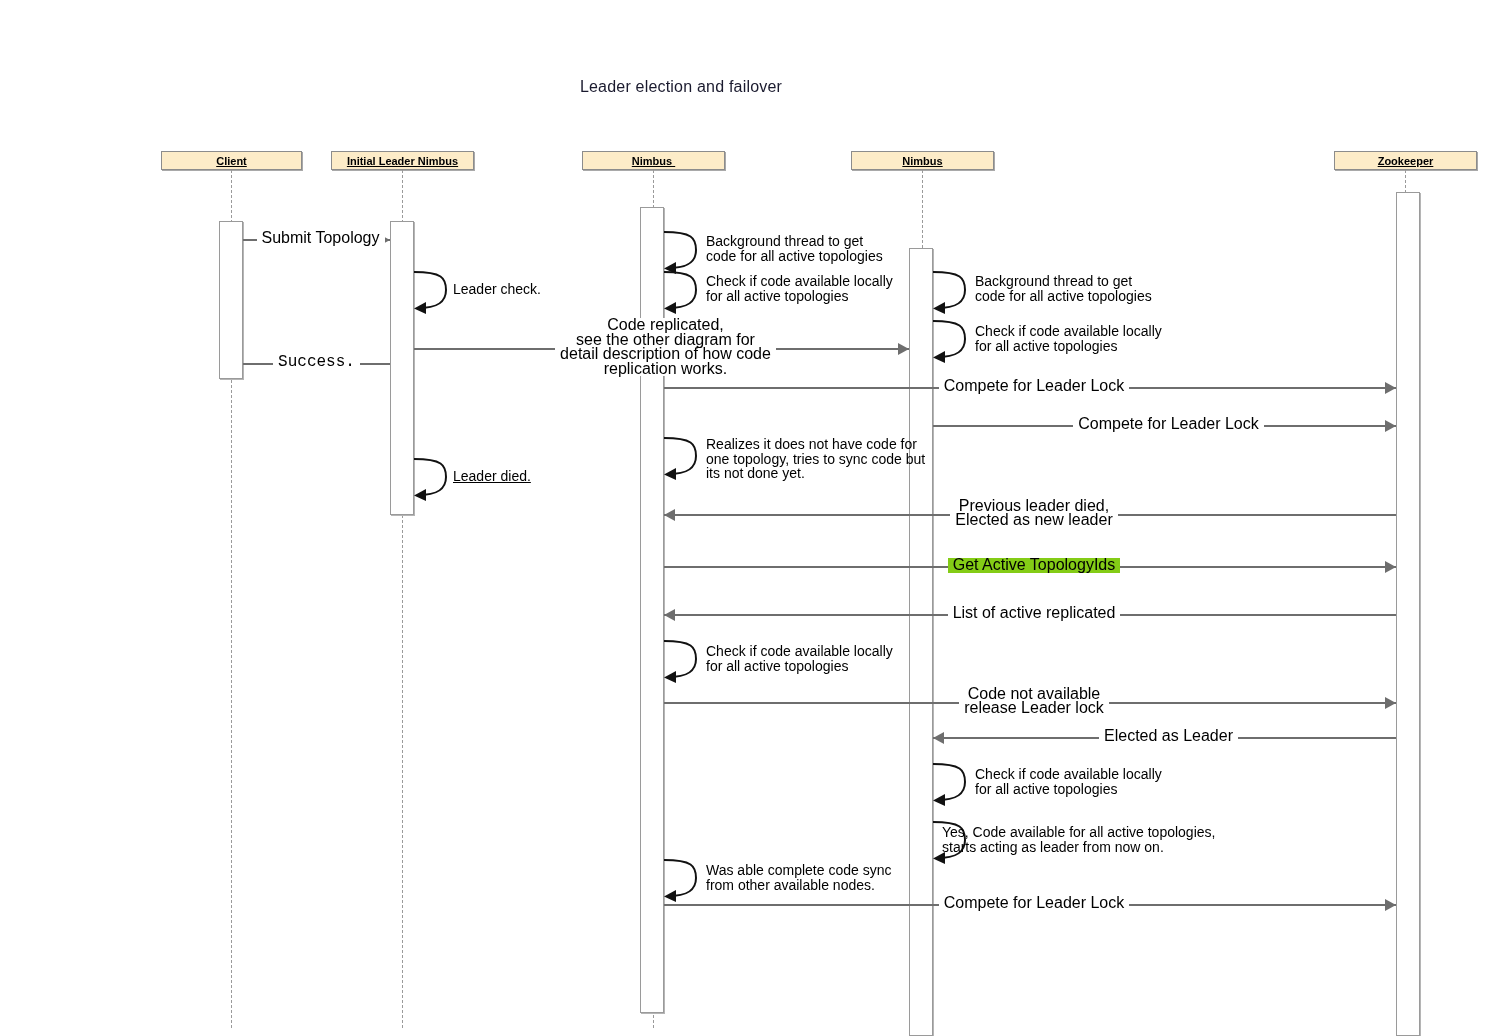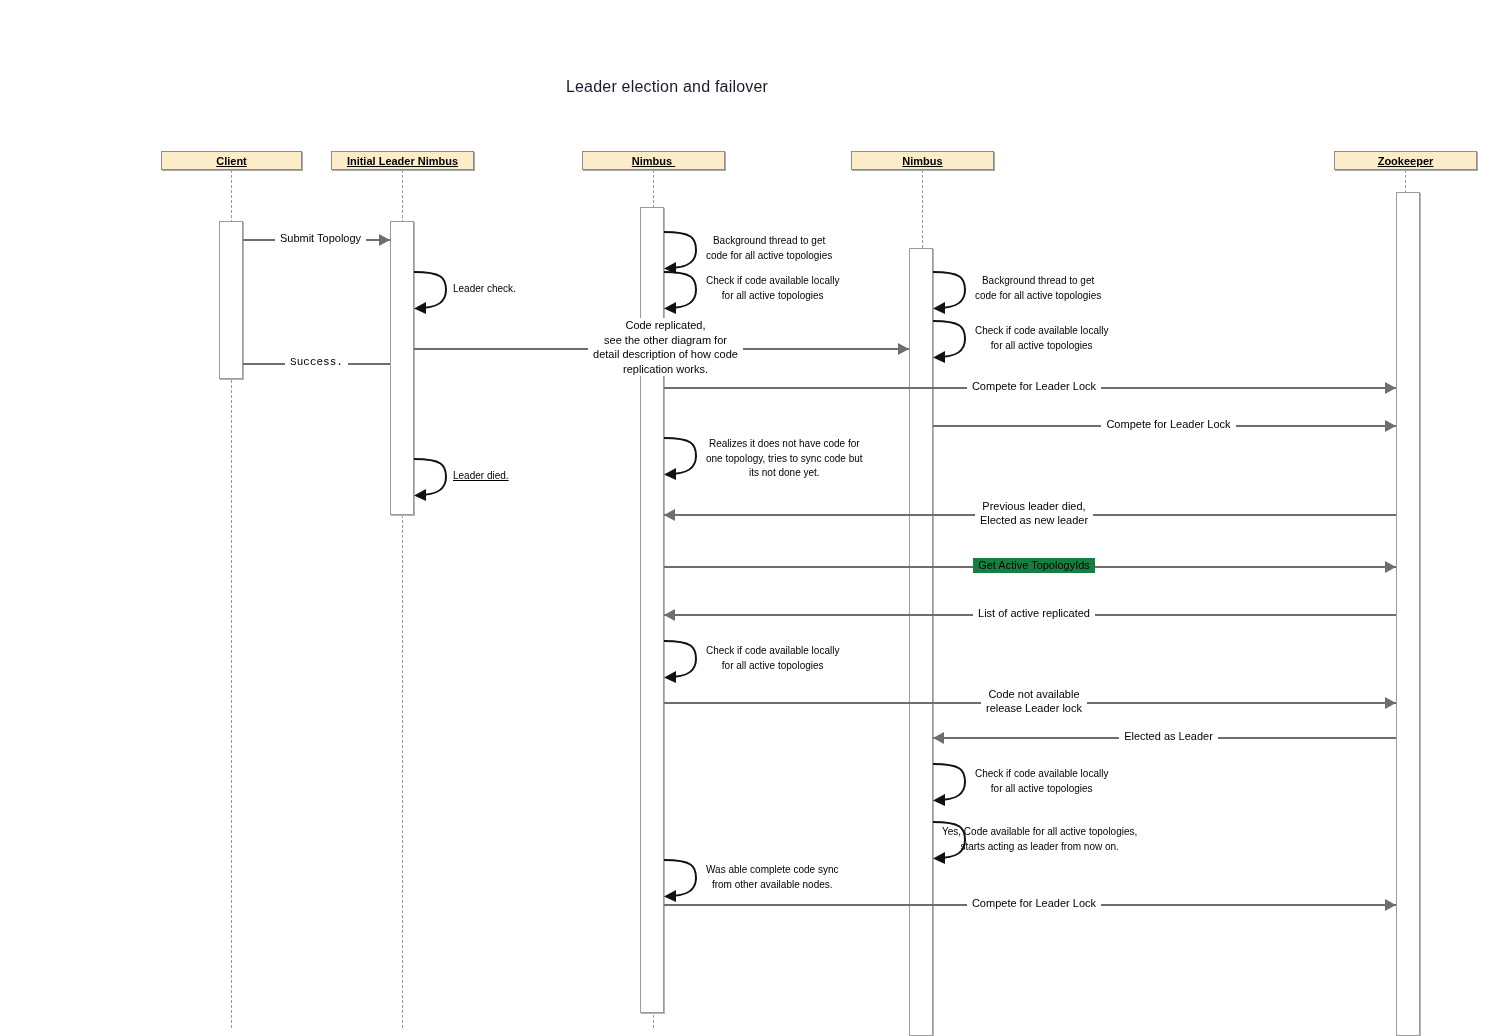--- a/index.html
+++ b/index.html
@@ -2,21 +2,21 @@
 <html><head>
 <meta charset="utf-8">
 <style>
   html,body{margin:0;padding:0;background:#ffffff;}
   body{
     width:1498px;height:1036px;
     font-family:"Liberation Sans","DejaVu Sans",sans-serif;
     color:#000;
     overflow:hidden;
   }
-  #stage{position:relative;width:1334px;height:1036px;}
+  #stage{position:relative;width:1334px;height:1036px;padding-left:28px;}
 
   .diagram-title{
     position:absolute;
     left:0;right:0;top:78px;
     text-align:center;
     font-size:16px;
     color:#1a1a2e;
     letter-spacing:.2px;
   }
 
@@ -68,39 +68,38 @@
     border-bottom:6px solid transparent;
     border-left:11px solid #6e6e6e;
   }
   .msg-head.left{
     border-top:6px solid transparent;
     border-bottom:6px solid transparent;
     border-right:11px solid #6e6e6e;
   }
   .msg-label{
     position:absolute;
-    font-size:11px;
+    font-size:16px;
     line-height:14.5px;
     color:#000;
     background:#ffffff;
     padding:0 4px;
     white-space:pre-line;
     text-align:center;
   }
 
   
   .self-loop{position:absolute;}
   .self-loop svg{display:block;overflow:visible;}
   .self-label{
     position:absolute;
-    font-size:10px;
+    font-size:14px;
     line-height:14.5px;
     color:#000;
     white-space:pre-line;
-    text-align:center;
   }
 </style>
 </head>
 <body>
 
 <div id="stage">
   <div class="diagram-title">Leader election and failover</div>
 
   <div id="lifelines">
       <div class="lifeline-head" style="left: 161px; top: 151px; width: 141px; align-items: center;">
@@ -148,21 +147,21 @@
       <div class="msg-label" style="left: 664px; width: 732px; text-align: center; top: 379px; background: transparent;"><span style="background: rgb(255, 255, 255); padding: 0px 5px; display: inline-block; white-space: pre-line; text-align: center;">Compete for Leader Lock</span></div>
       <div class="msg-line" style="left: 933px; top: 425px; width: 463px;"></div>
       <div class="msg-head right" style="top: 420px; left: 1385px;"></div>
       <div class="msg-label" style="left: 933px; width: 463px; text-align: center; top: 417px; background: transparent;"><span style="background: rgb(255, 255, 255); padding: 0px 5px; display: inline-block; white-space: pre-line; text-align: center;">Compete for Leader Lock</span></div>
       <div class="msg-line" style="left: 664px; top: 514px; width: 732px;"></div>
       <div class="msg-head left" style="top: 509px; left: 664px;"></div>
       <div class="msg-label" style="left: 664px; width: 732px; text-align: center; top: 498.5px; background: transparent;"><span style="background: rgb(255, 255, 255); padding: 0px 5px; display: inline-block; white-space: pre-line; text-align: center;">Previous leader died,
 Elected as new leader</span></div>
       <div class="msg-line" style="left: 664px; top: 566px; width: 732px;"></div>
       <div class="msg-head right" style="top: 561px; left: 1385px;"></div>
-      <div class="msg-label" style="left: 664px; width: 732px; text-align: center; top: 558px; background: transparent;"><span style="background: #15803d; padding: 0px 5px; display: inline-block; white-space: pre-line; text-align: left;">Get Active TopologyIds</span></div>
+      <div class="msg-label" style="left: 664px; width: 732px; text-align: center; top: 558px; background: transparent;"><span style="background: #84cc16; padding: 0px 5px; display: inline-block; white-space: pre-line; text-align: left;">Get Active TopologyIds</span></div>
       <div class="msg-line" style="left: 664px; top: 614px; width: 732px;"></div>
       <div class="msg-head left" style="top: 609px; left: 664px;"></div>
       <div class="msg-label" style="left: 664px; width: 732px; text-align: center; top: 606px; background: transparent;"><span style="background: rgb(255, 255, 255); padding: 0px 5px; display: inline-block; white-space: pre-line; text-align: center;">List of active replicated</span></div>
       <div class="msg-line" style="left: 664px; top: 702px; width: 732px;"></div>
       <div class="msg-head right" style="top: 697px; left: 1385px;"></div>
       <div class="msg-label" style="left: 664px; width: 732px; text-align: center; top: 686.5px; background: transparent;"><span style="background: rgb(255, 255, 255); padding: 0px 5px; display: inline-block; white-space: pre-line; text-align: center;">Code not available
 release Leader lock</span></div>
       <div class="msg-line" style="left: 933px; top: 737px; width: 463px;"></div>
       <div class="msg-head left" style="top: 732px; left: 933px;"></div>
       <div class="msg-label" style="left: 933px; width: 463px; text-align: center; top: 729px; background: transparent;"><span style="background: rgb(255, 255, 255); padding: 0px 5px; display: inline-block; white-space: pre-line; text-align: center;">Elected as Leader</span></div>

